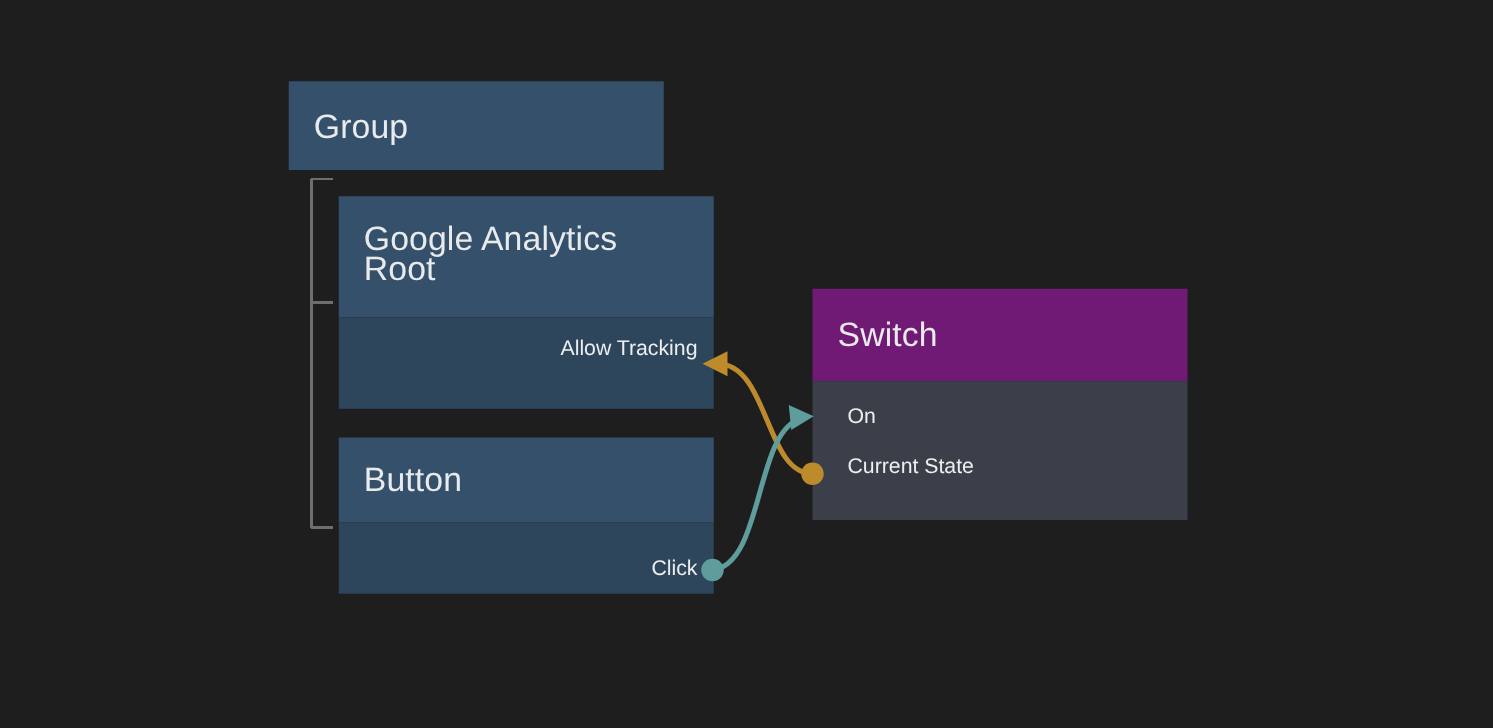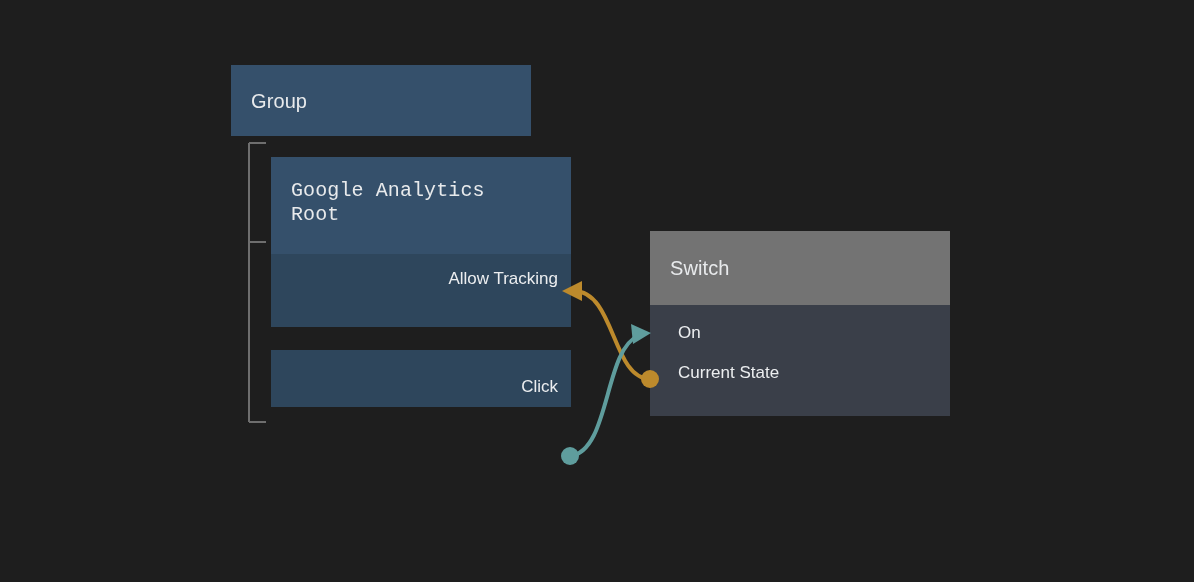--- a/index.html
+++ b/index.html
@@ -20,21 +20,21 @@
     box-sizing: border-box;
   }
   .node-header {
     box-sizing: border-box;
     display: flex;
     align-items: center;
     padding-left: 20px;
   }
   .node-title {
     color: #e8eaec;
-    font-size: 20px;
+    font-size: 27px;
     line-height: 24px;
     letter-spacing: 0.1px;
     white-space: pre-line;
   }
   .node-body {
     box-sizing: border-box;
     position: relative;
   }
   .port-row {
     box-sizing: border-box;
@@ -49,21 +49,21 @@
     padding-right: 13px;
   }
   .port-row.in {
     justify-content: flex-start;
     padding-left: 28px;
   }
   
   .node-blue > .node-header { background: #35506b; }
   .node-blue > .node-body { background: #2e465c; }
   
-  .node-gray > .node-header { background: #737373; }
+  .node-gray > .node-header { background: #701a75; }
   .node-gray > .node-body { background: #3a3f49; }
 
   #wires {
     position: absolute;
     left: 0;
     top: 0;
     width: 1194px;
     height: 582px;
     pointer-events: none;
   }
@@ -90,32 +90,35 @@
     </g>
   </svg>
 
   <div class="node node-blue" style="left:231px; top:65px; width:300px;">
     <div class="node-header" style="height:71px;">
       <span class="node-title">Group</span>
     </div>
   </div>
 
   <div class="node node-blue" style="left:271px; top:157px; width:300px;">
-    <div class="node-header" style="height:97px; align-items:flex-start; padding-top:22px;font-family:Liberation Mono, monospace;">
+    <div class="node-header" style="height:97px; align-items:flex-start; padding-top:22px;">
       <span class="node-title">Google Analytics
 Root</span>
     </div>
     <div class="node-body" style="height:73px; padding-top:5px;">
       <div class="port-row out">
         <span>Allow Tracking</span>
       </div>
     </div>
   </div>
 
   <div class="node node-blue" style="left:271px; top:350px; width:300px;">
+    <div class="node-header" style="height:68px;">
+      <span class="node-title">Button</span>
+    </div>
     <div class="node-body" style="height:57px; padding-top:17px;">
       <div class="port-row out">
         <span>Click</span>
       </div>
     </div>
   </div>
 
   <div class="node node-gray" style="left:650px; top:231px; width:300px;">
     <div class="node-header" style="height:74px;">
       <span class="node-title">Switch</span>

